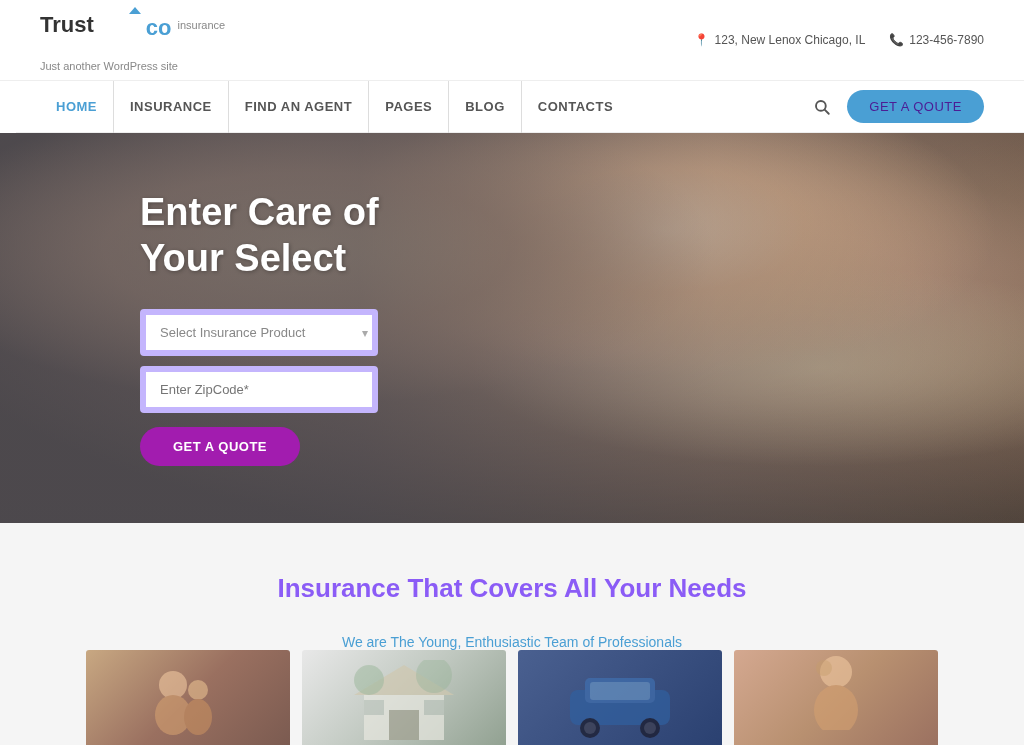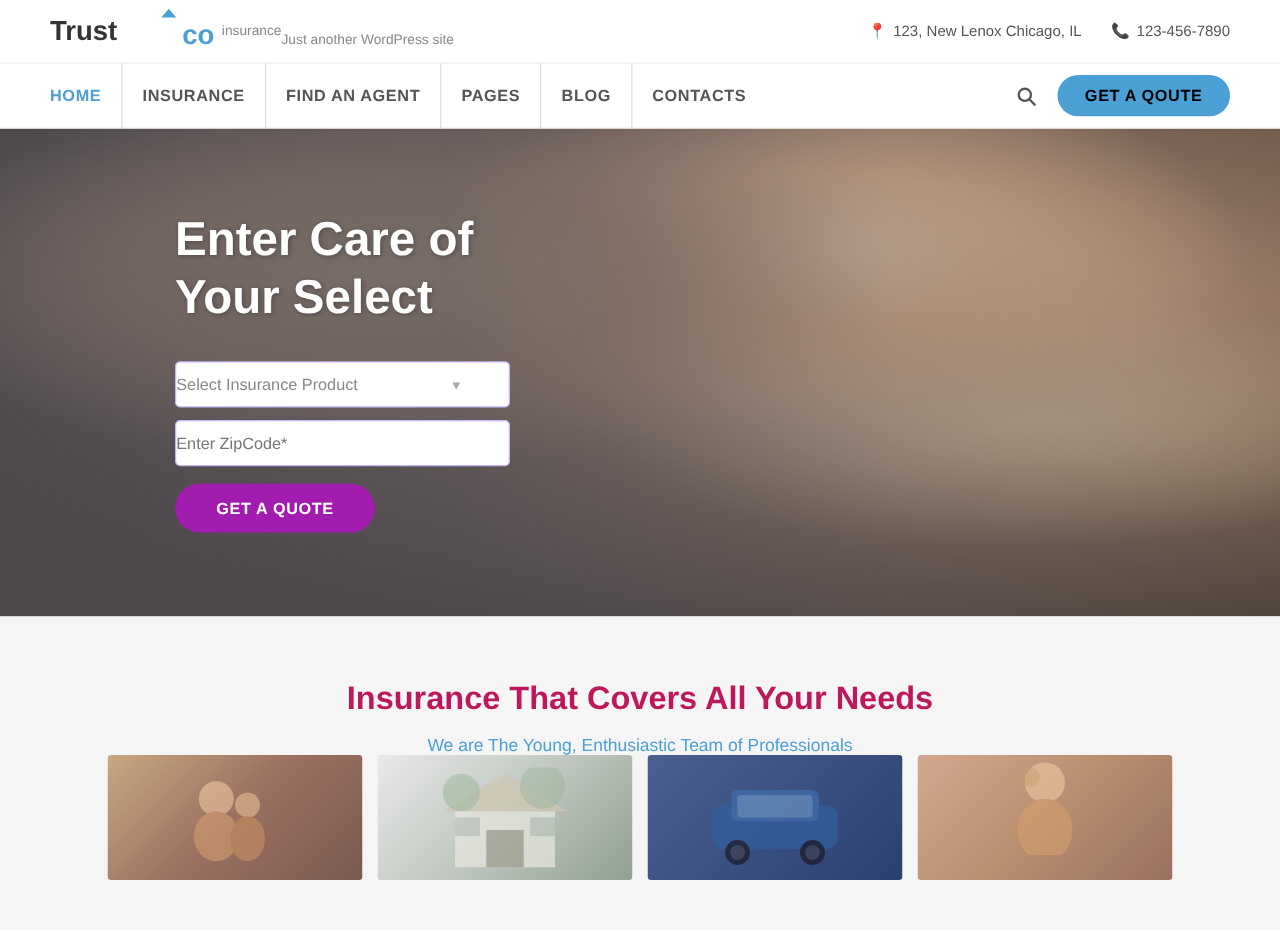--- a/index.html
+++ b/index.html
@@ -6,21 +6,21 @@
     body { font-family: 'Arial', sans-serif; background: #fff; width: 1024px; }
 
     
     .top-bar {
       display: flex;
       justify-content: space-between;
       align-items: center;
       padding: 8px 40px;
       border-bottom: 1px solid #eee;
     }
-    .logo-area { display: flex; flex-direction: row; }
+    .logo-area { display: flex; flex-direction: column; }
     .logo-text {
       display: flex;
       align-items: center;
       gap: 4px;
       font-size: 22px;
       font-weight: bold;
       color: #333;
     }
     .logo-trust { color: #333; font-weight: 900; }
     .logo-co { color: #4a9fd4; font-weight: 900; margin-left: 48px; }
@@ -52,20 +52,21 @@
       color: #4a9fd4;
     }
 
     
     .navbar {
       display: flex;
       align-items: center;
       padding: 0 40px;
       border-bottom: 1px solid #eee;
       height: 52px;
+      margin-left: 16px;
     }
     .nav-links { display: flex; align-items: center; gap: 0; flex: 1; }
     .nav-item {
       font-size: 13px;
       font-weight: 600;
       color: #555;
       text-transform: uppercase;
       padding: 0 16px;
       height: 52px;
       display: flex;
@@ -81,26 +82,26 @@
     .nav-right { display: flex; align-items: center; gap: 16px; margin-left: auto; }
     .search-icon-btn {
       cursor: pointer;
       color: #555;
       font-size: 16px;
       display: flex;
       align-items: center;
     }
     .get-quote-btn {
       background: #4a9fd4;
-      color: #000000;
+      color: #4c1d95;
       border: none;
       border-radius: 24px;
       padding: 9px 22px;
       font-size: 13px;
-      font-weight: 700;
+      font-weight: 400;
       text-transform: uppercase;
       cursor: pointer;
       letter-spacing: 0.5px;
     }
 
     
     .hero {
       position: relative;
       width: 100%;
       height: 390px;
@@ -149,23 +150,23 @@
     }
     .hero-title {
       font-size: 38px;
       font-weight: 700;
       line-height: 1.2;
       margin-bottom: 28px;
       text-shadow: 1px 1px 4px rgba(0,0,0,0.3);
     }
     .hero-form { display: flex; flex-direction: column; gap: 10px; }
     .hero-select, .hero-input {
-      width: 268px;
-      padding: 10px 0;
-      border: 1px solid #c4b5fd;
+      width: 238px;
+      padding: 10px 14px;
+      border: 6px solid #c4b5fd;
       border-radius: 4px;
       font-size: 13px;
       color: #888;
       background: #fff;
       appearance: none;
     }
     .select-wrapper {
       position: relative;
       width: 238px;
     }
@@ -196,22 +197,22 @@
 
     
     .section-needs {
       background: #f5f5f5;
       text-align: center;
       padding: 50px 40px 30px;
     }
     .section-needs-title {
       font-size: 26px;
       font-weight: 700;
-      color: #be185d;
-      margin-bottom: 14px;
+      color: #8b5cf6;
+      margin-bottom: 30px;
     }
     .section-needs-subtitle {
       font-size: 14px;
       color: #4a9fd4;
     }
 
     
     .cards-row {
       display: flex;
       gap: 0;

